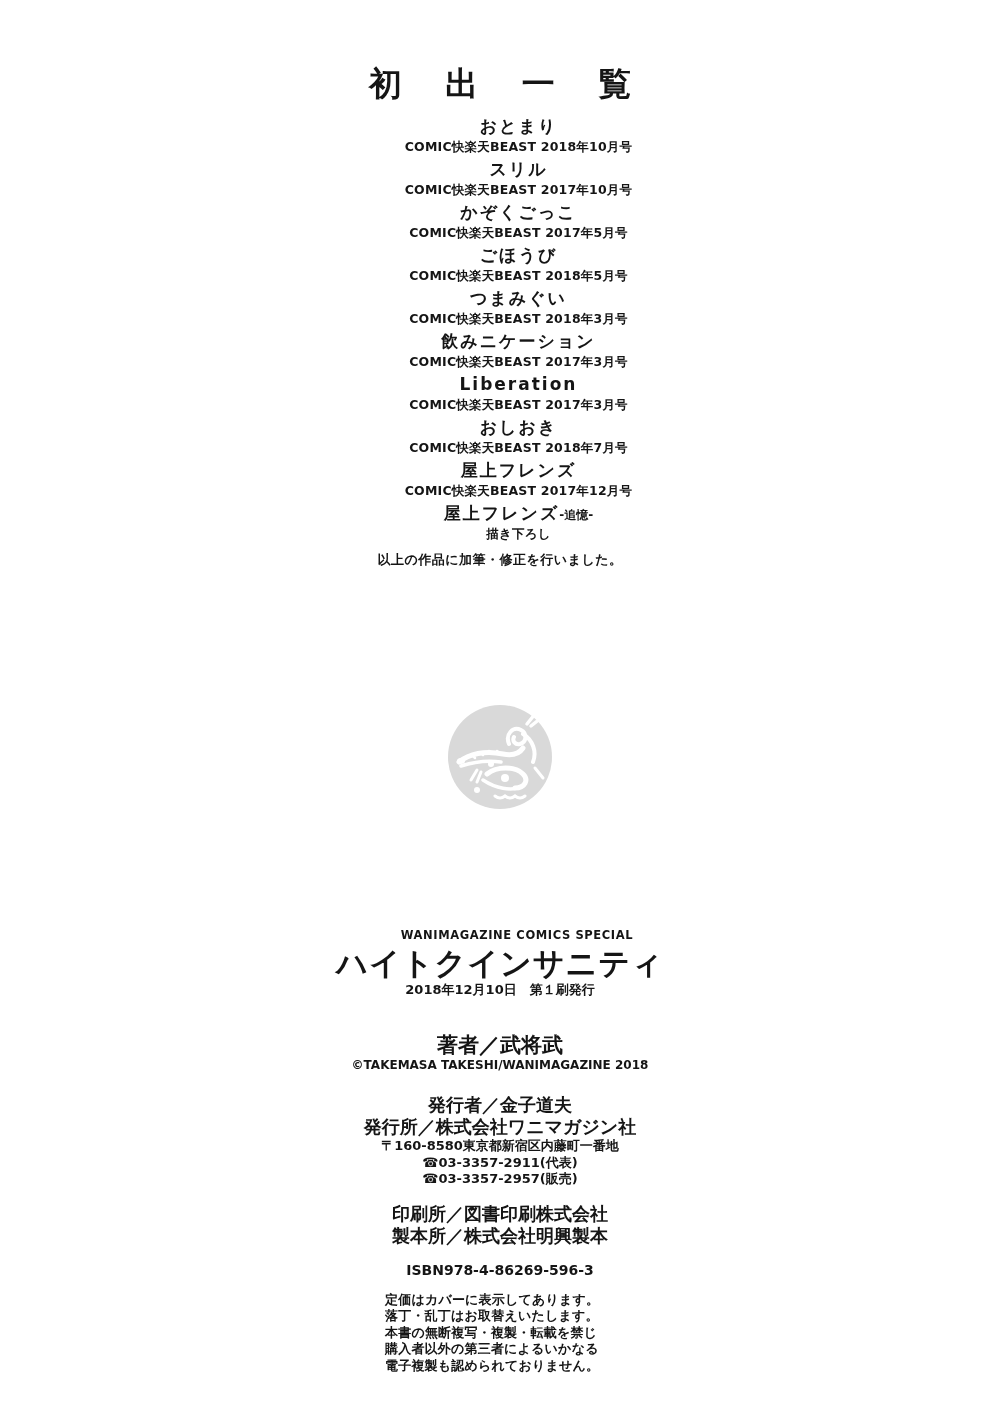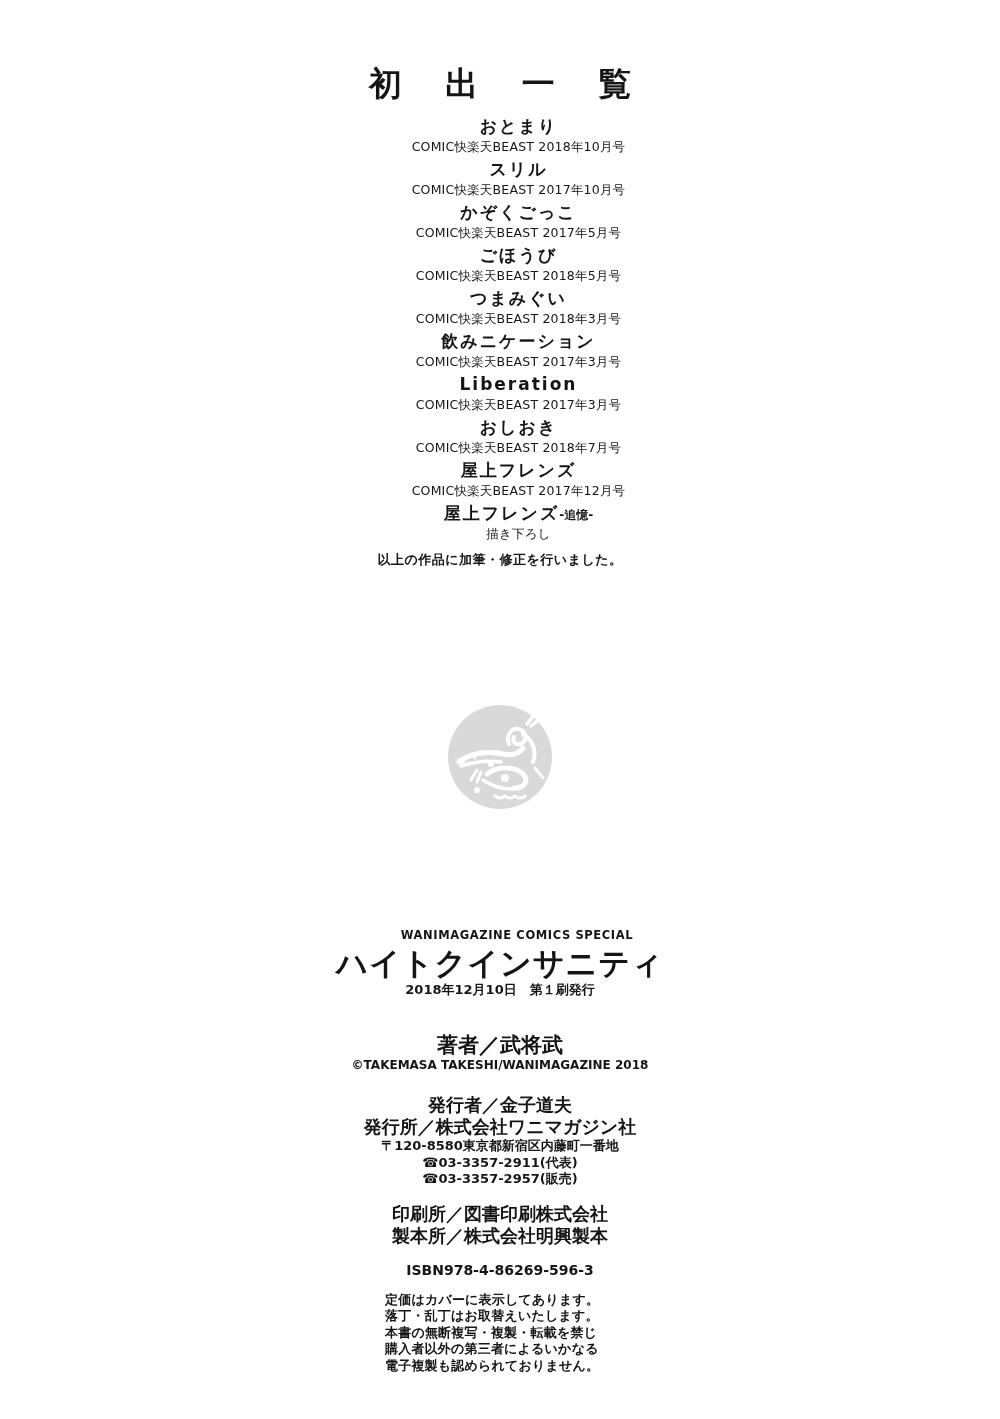--- a/index.html
+++ b/index.html
@@ -43,21 +43,21 @@
     font-weight: 700;
     line-height: 21px;
     letter-spacing: 2px;
   }
   .work-title .suffix {
     font-size: 12px;
     letter-spacing: 0;
   }
   .work-source {
     font-size: 12.5px;
-    font-weight: 400;
+    font-weight: 700;
     line-height: 16px;
     letter-spacing: 0.2px;
   }
   .revision-note {
     margin: 9px 0 0 0;
     font-size: 13px;
     font-weight: 700;
     letter-spacing: 0.5px;
   }
   
@@ -247,21 +247,21 @@
   <div class="colophon">
     <div class="imprint-label">WANIMAGAZINE COMICS SPECIAL</div>
     <div class="book-title">ハイトクインサニティ</div>
     <div class="print-info">2018年12月10日　第１刷発行</div>
 
     <div class="author">著者／武将武</div>
     <div class="copyright">©TAKEMASA TAKESHI/WANIMAGAZINE 2018</div>
 
     <div class="publisher-person">発行者／金子道夫</div>
     <div class="publisher-company">発行所／株式会社ワニマガジン社</div>
-    <div class="address">〒120-8580東京都新宿区内藤町一番地</div>
+    <div class="address">〒160-8580東京都新宿区内藤町一番地</div>
     <div class="phone">☎03-3357-2911(代表)</div>
     <div class="phone">☎03-3357-2957(販売)</div>
 
     <div class="printer">印刷所／図書印刷株式会社</div>
     <div class="binder">製本所／株式会社明興製本</div>
 
     <div class="isbn">ISBN978-4-86269-596-3</div>
 
     <div class="notice">
 

